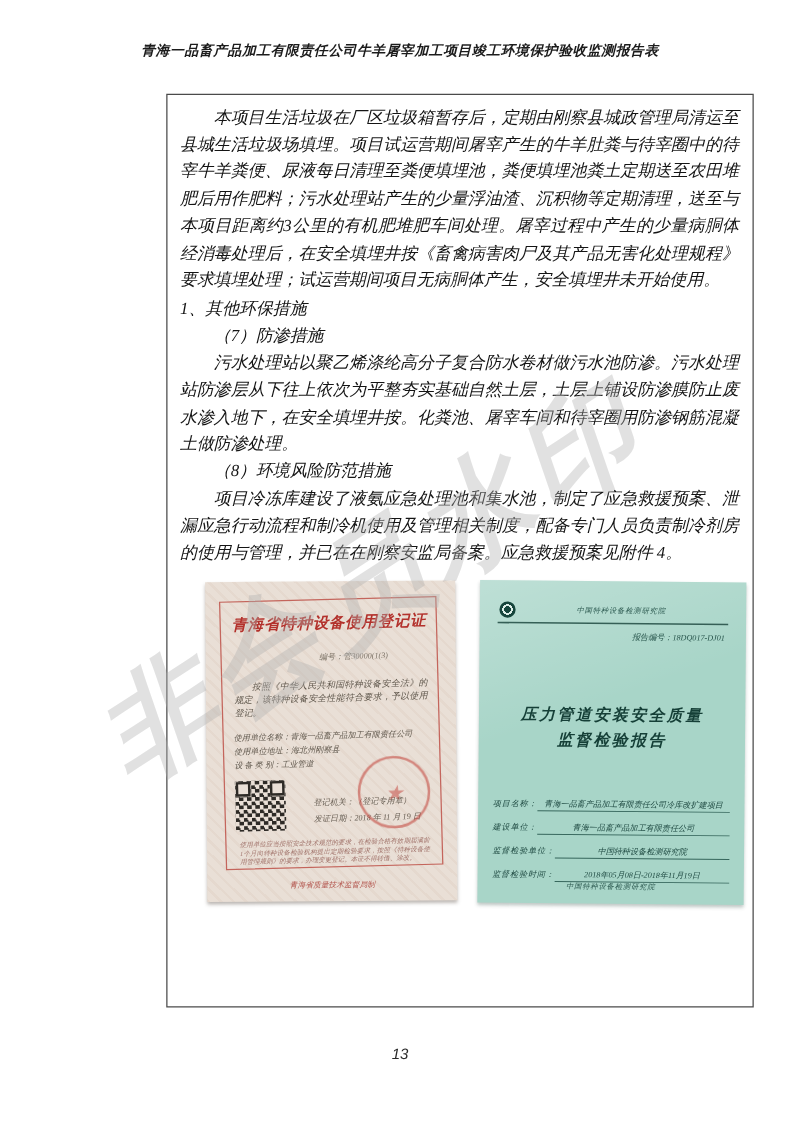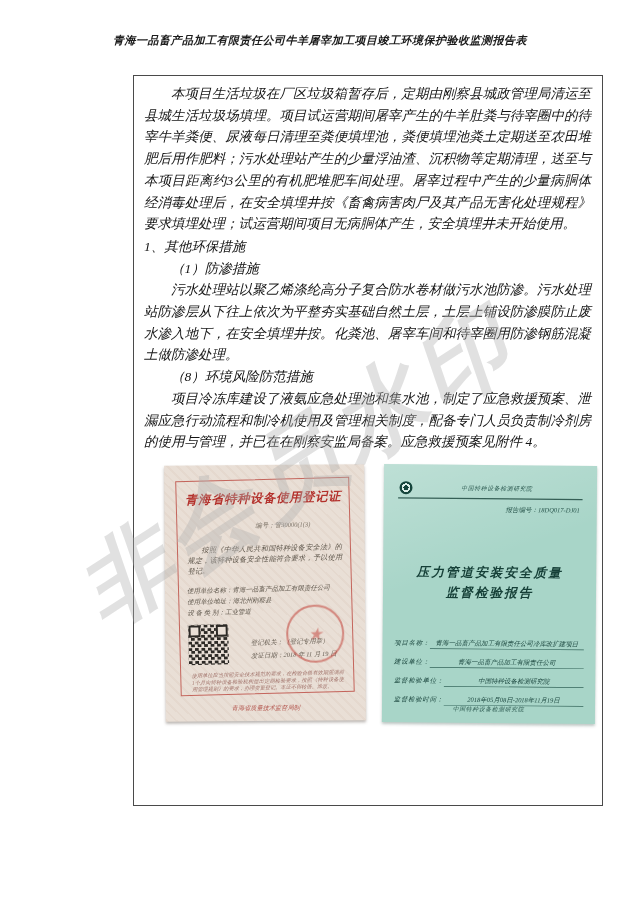--- a/index.html
+++ b/index.html
@@ -87,21 +87,21 @@
 <body>
 
 <div class="page">
 
   <div class="doc-header">青海一品畜产品加工有限责任公司牛羊屠宰加工项目竣工环境保护验收监测报告表</div>
 
   <div class="report-table">
 
     <p class="para indent">本项目生活垃圾在厂区垃圾箱暂存后，定期由刚察县城政管理局清运至县城生活垃圾场填埋。项目试运营期间屠宰产生的牛羊肚粪与待宰圈中的待宰牛羊粪便、尿液每日清理至粪便填埋池，粪便填埋池粪土定期送至农田堆肥后用作肥料；污水处理站产生的少量浮油渣、沉积物等定期清理，送至与本项目距离约3公里的有机肥堆肥车间处理。屠宰过程中产生的少量病胴体经消毒处理后，在安全填埋井按《畜禽病害肉尸及其产品无害化处理规程》要求填埋处理；试运营期间项目无病胴体产生，安全填埋井未开始使用。</p>
     <p class="para gap-top">1、其他环保措施</p>
-    <p class="para indent">（1）防渗措施</p>
+    <p class="para indent">（7）防渗措施</p>
     <p class="para indent">污水处理站以聚乙烯涤纶高分子复合防水卷材做污水池防渗。污水处理站防渗层从下往上依次为平整夯实基础自然土层，土层上铺设防渗膜防止废水渗入地下，在安全填埋井按。化粪池、屠宰车间和待宰圈用防渗钢筋混凝土做防渗处理。</p>
     <p class="para indent">（8）环境风险防范措施</p>
     <p class="para indent">项目冷冻库建设了液氨应急处理池和集水池，制定了应急救援预案、泄漏应急行动流程和制冷机使用及管理相关制度，配备专门人员负责制冷剂房的使用与管理，并已在在刚察安监局备案。应急救援预案见附件 4。</p>
 
     <div class="certs">
 
       <div class="cert-left">
         <div class="cl-border">
           <div class="cl-scale">
             <div class="cl-title">青海省特种设备使用登记证</div>
@@ -158,14 +158,15 @@
           </div>
           <div class="cr-footer">中国特种设备检测研究院</div>
         </div>
       </div>
 
     </div>
   </div>
 
   <div class="watermark">非会员水印</div>
 
+  <div class="page-number">13</div>
 
 </div>
 
 </body></html>

